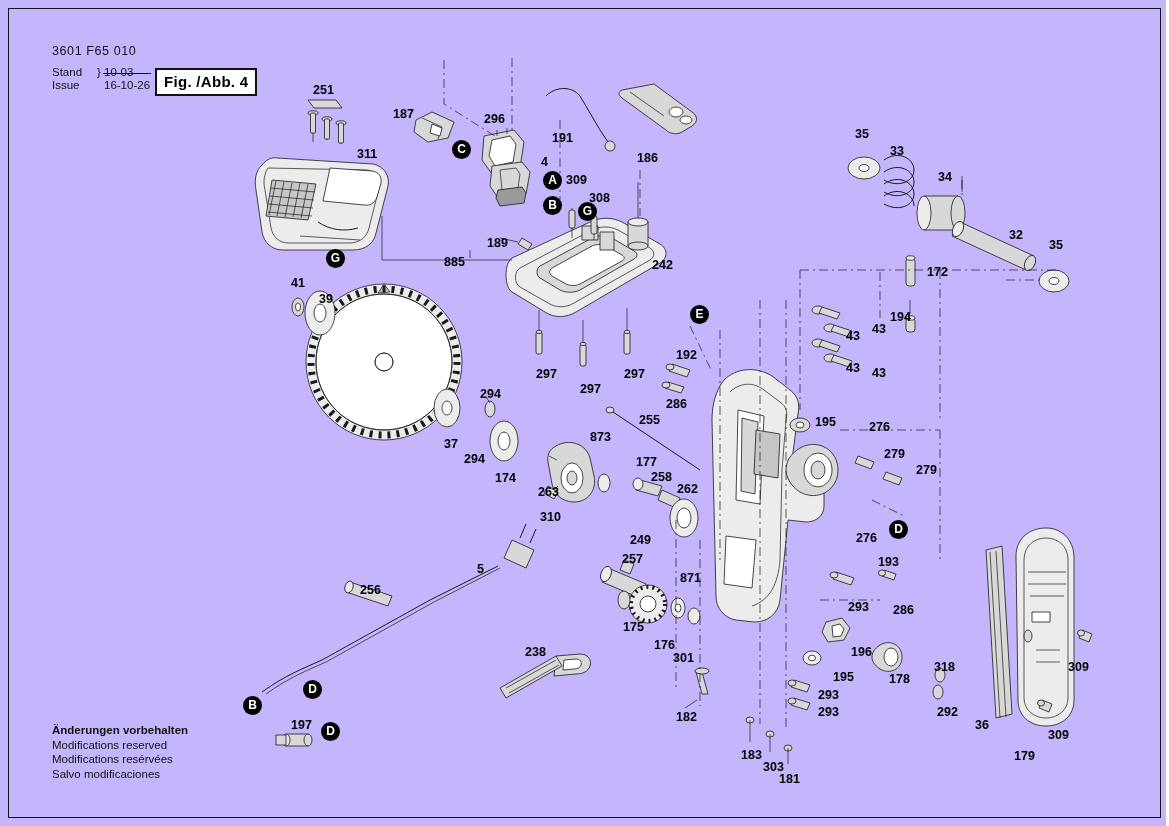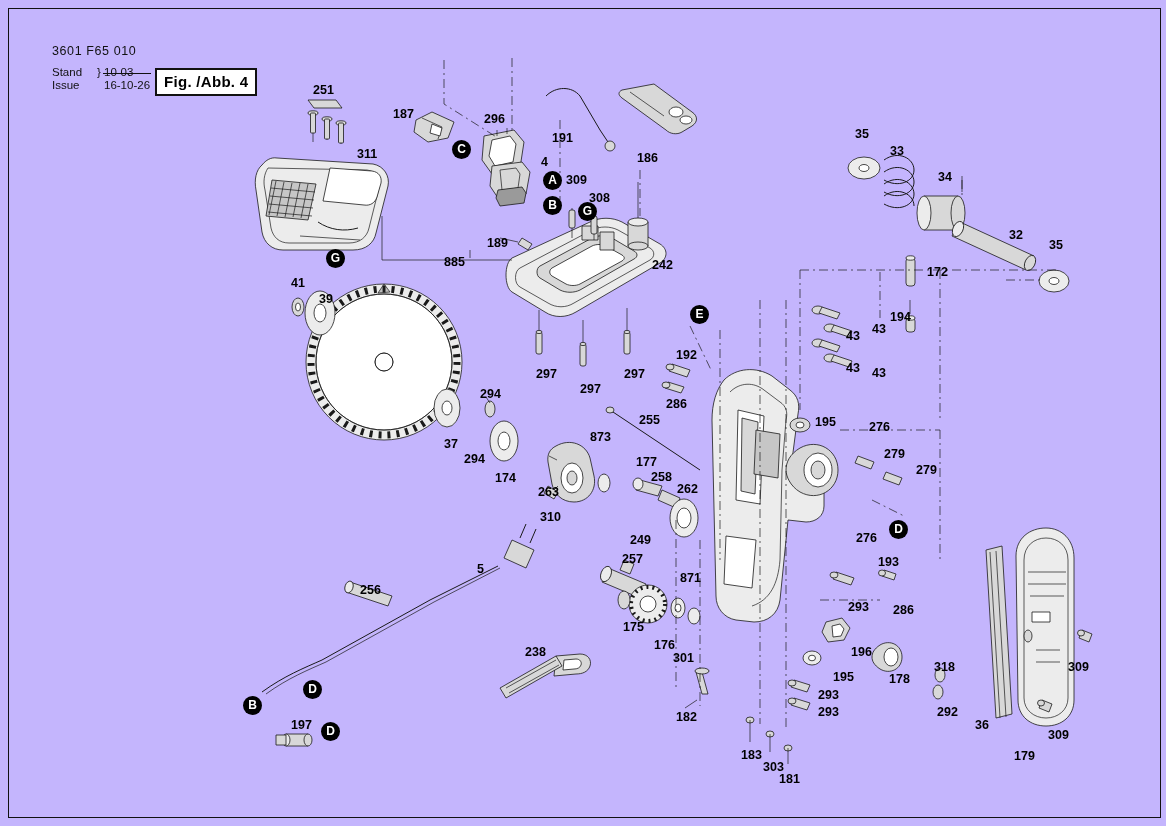--- a/index.html
+++ b/index.html
@@ -510,20 +510,26 @@
       <div class="brace">}</div>
       <div class="dates">
         <div class="strike">10-03</div>
         <div>16-10-26</div>
       </div>
     </div>
   </div>
 
   <div class="figbox">Fig. /Abb. 4</div>
 
+  <div class="footer">
+    <div>Änderungen vorbehalten</div>
+    <div>Modifications reserved</div>
+    <div>Modifications resérvées</div>
+    <div>Salvo modificaciones</div>
+  </div>
 
   <div id="callout-layer">
       <div class="num" style="left: 313px; top: 83px;">251</div>
       <div class="num" style="left: 393px; top: 107px;">187</div>
       <div class="num" style="left: 484px; top: 112px;">296</div>
       <div class="num" style="left: 552px; top: 131px;">191</div>
       <div class="num" style="left: 637px; top: 151px;">186</div>
       <div class="num" style="left: 357px; top: 147px;">311</div>
       <div class="num" style="left: 541px; top: 155px;">4</div>
       <div class="num" style="left: 566px; top: 173px;">309</div>

